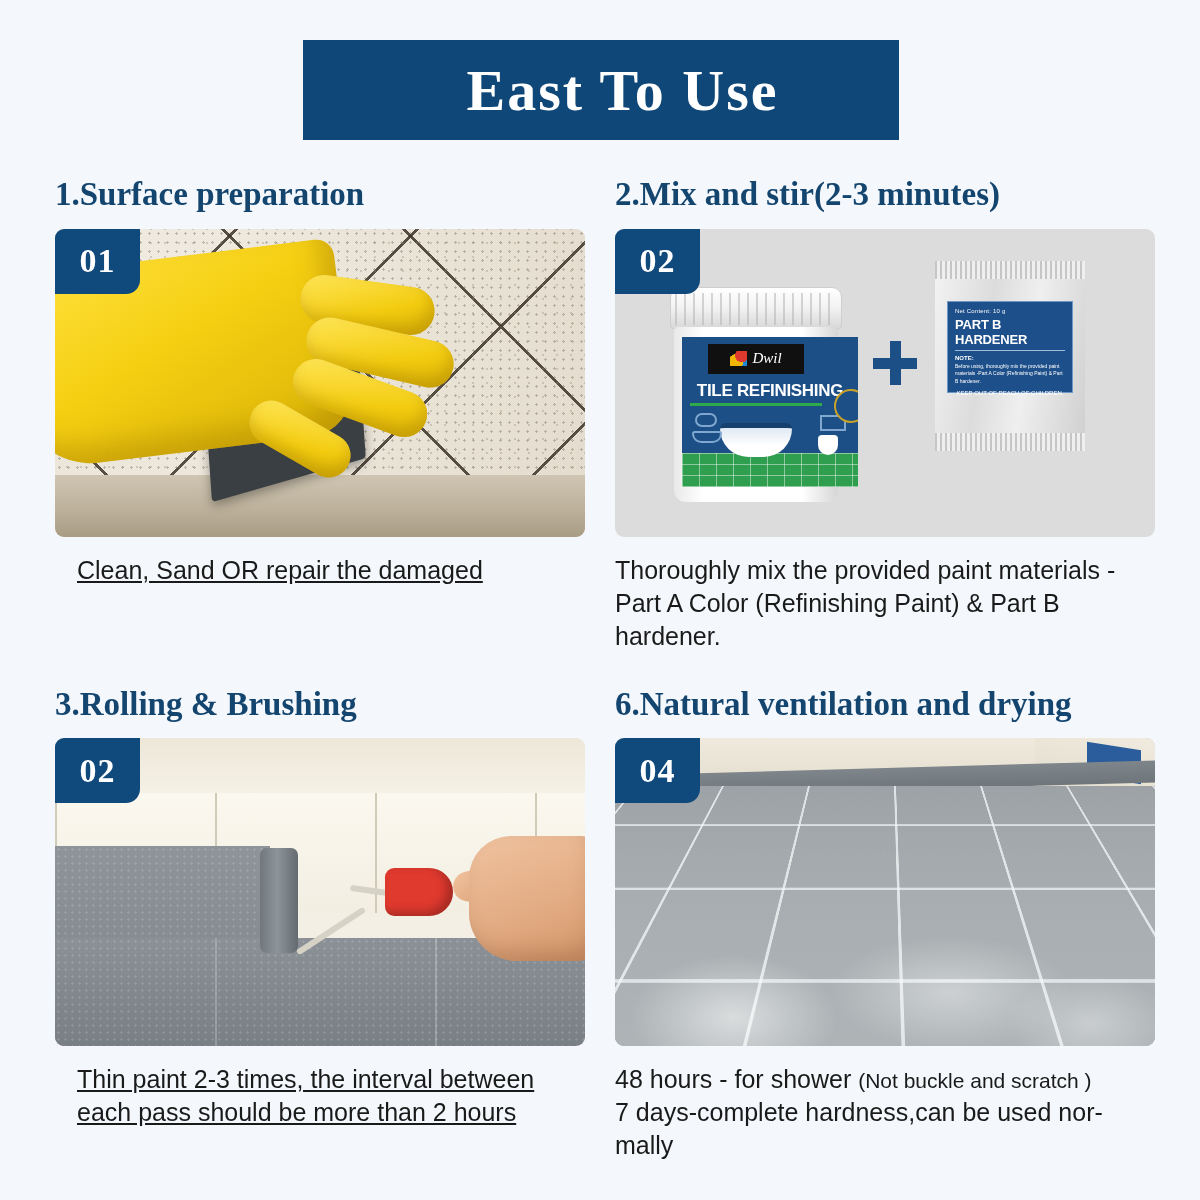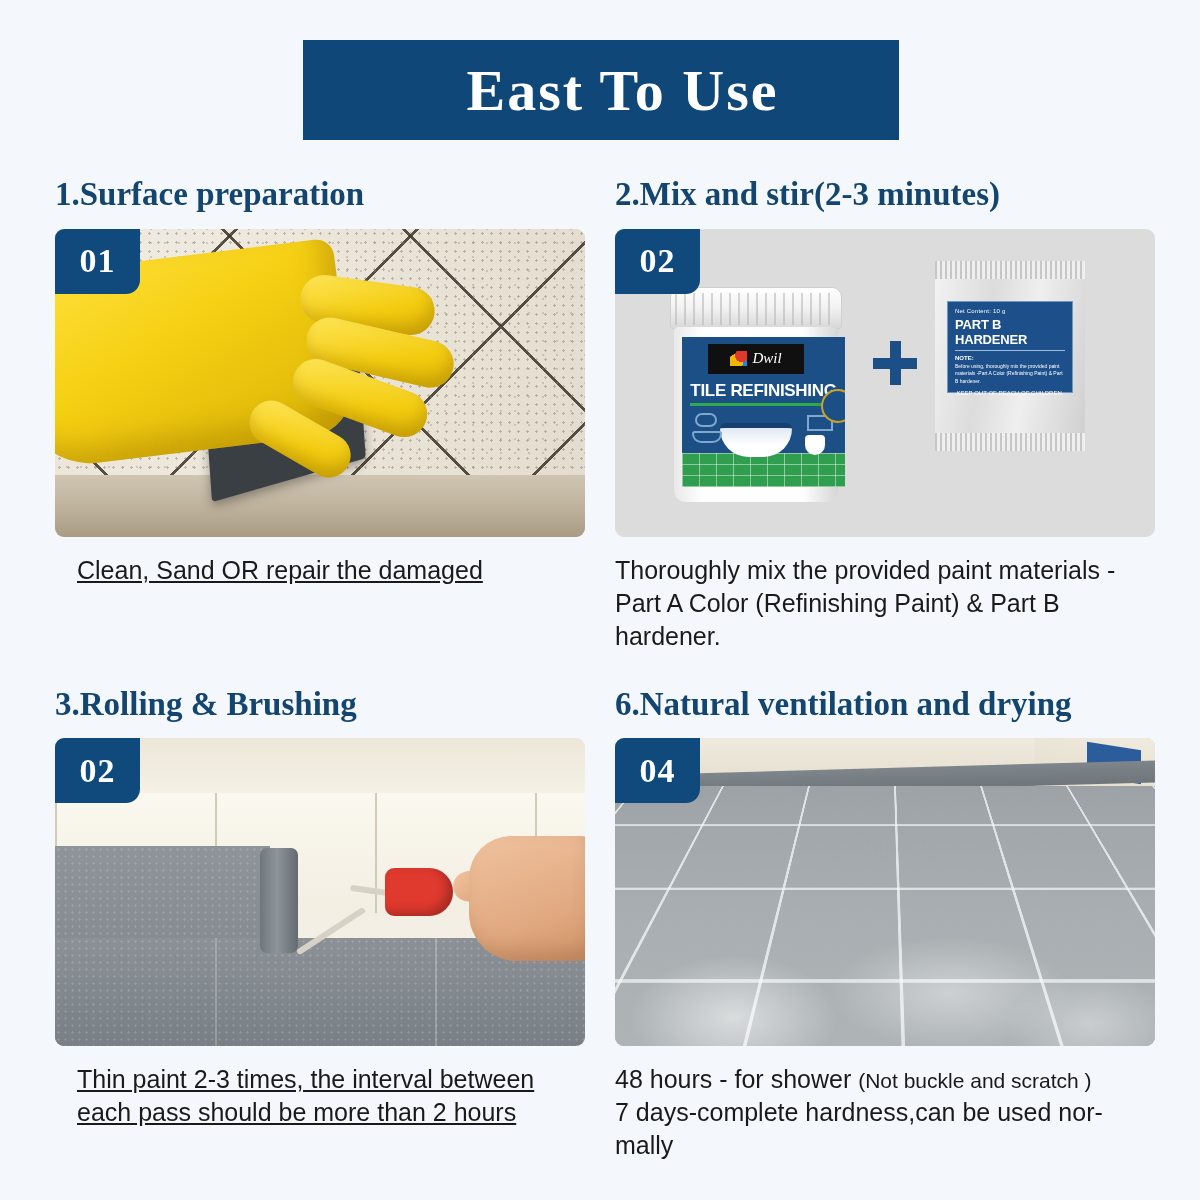--- a/index.html
+++ b/index.html
@@ -175,21 +175,21 @@
       rgba(180,180,180,.55) 0 2px, rgba(255,255,255,0) 2px 9px);
   }
   .jar-body {
     position: absolute; left: 4px; top: 40px;
     width: 164px; height: 175px;
     background: linear-gradient(90deg,#e9e9e9 0%,#ffffff 18%,#ffffff 78%,#d6d6d6 100%);
     border-radius: 4px 4px 12px 12px;
   }
   .jar-label {
     position: absolute; left: 8px; top: 10px;
-    width: 163px; height: 150px;
+    width: 176px; height: 150px;
     background: #1b4f86;
     overflow: hidden;
   }
   .logo-box {
     position: absolute; left: 26px; top: 7px;
     width: 96px; height: 30px;
     background: #101010;
     display: flex; align-items: center; justify-content: center; gap: 5px;
   }
   .logo-mark {

